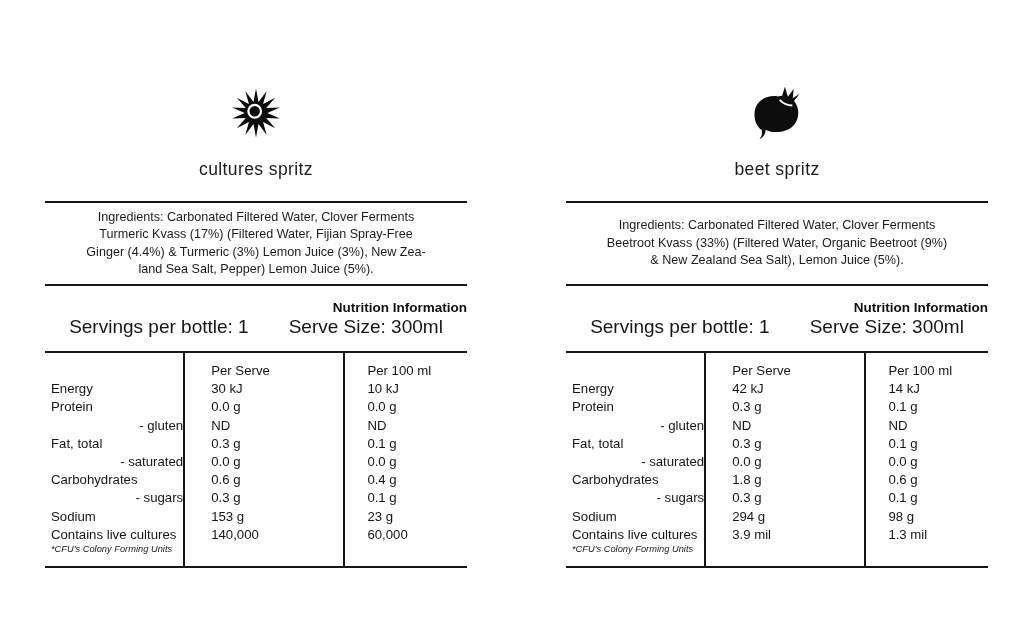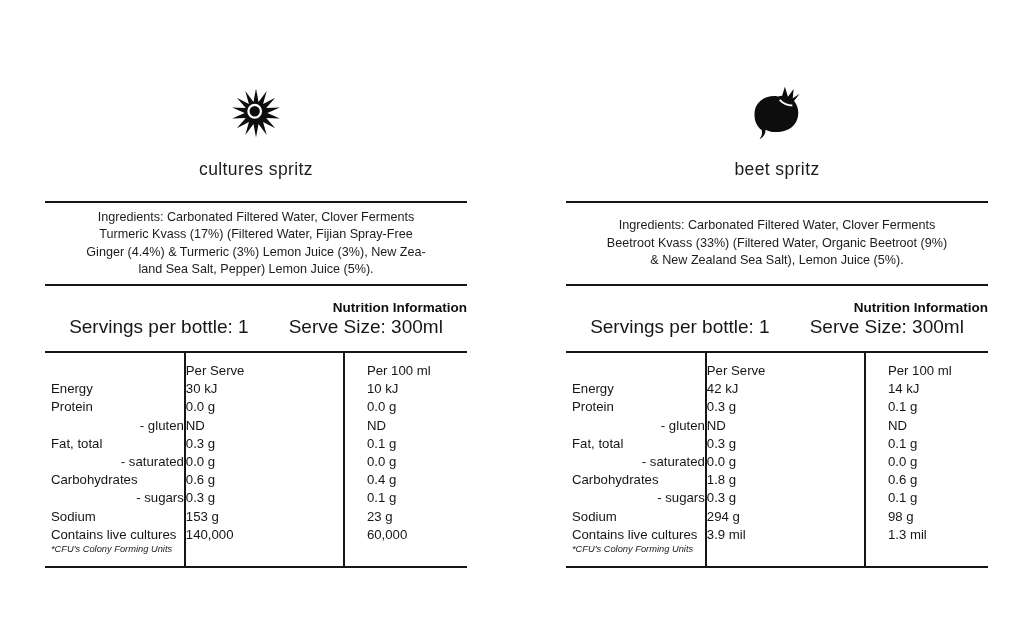--- a/index.html
+++ b/index.html
@@ -37,21 +37,21 @@
   .nutri-title { font-size:13.5px; font-weight:bold; line-height:18px; color:#101010; }
   .servings-row { display:flex; justify-content:center; gap:40px; font-size:19px; line-height:18px; margin-top:1px; }
 
   .nutri-table {
     margin-top:15px; height:217px; box-sizing:border-box;
     border-top:2px solid #161616; border-bottom:2px solid #161616;
     display:flex;
   }
   .t-col { box-sizing:border-box; padding-top:9px; font-size:13.2px; }
   .t-col.c1 { width:148px; padding-left:6px; }
-  .t-col.c2 { width:170px; border-left:2px solid #161616; }
+  .t-col.c2 { width:170px; border-left:2px solid #161616; padding-left:26px; }
   .t-col.c3 { width:131px; border-left:2px solid #161616; padding-left:22px; }
   .t-row { height:18.2px; line-height:18.2px; white-space:nowrap; }
   .t-row.indent { padding-left:5px;text-align:right; }
   .footnote { font-size:9.3px; font-style:italic; line-height:11px; color:#1c1c1c; }
 </style>
 </head>
 <body>
 
 <div class="label" id="label-turmeric">
   <div class="icon-row">

